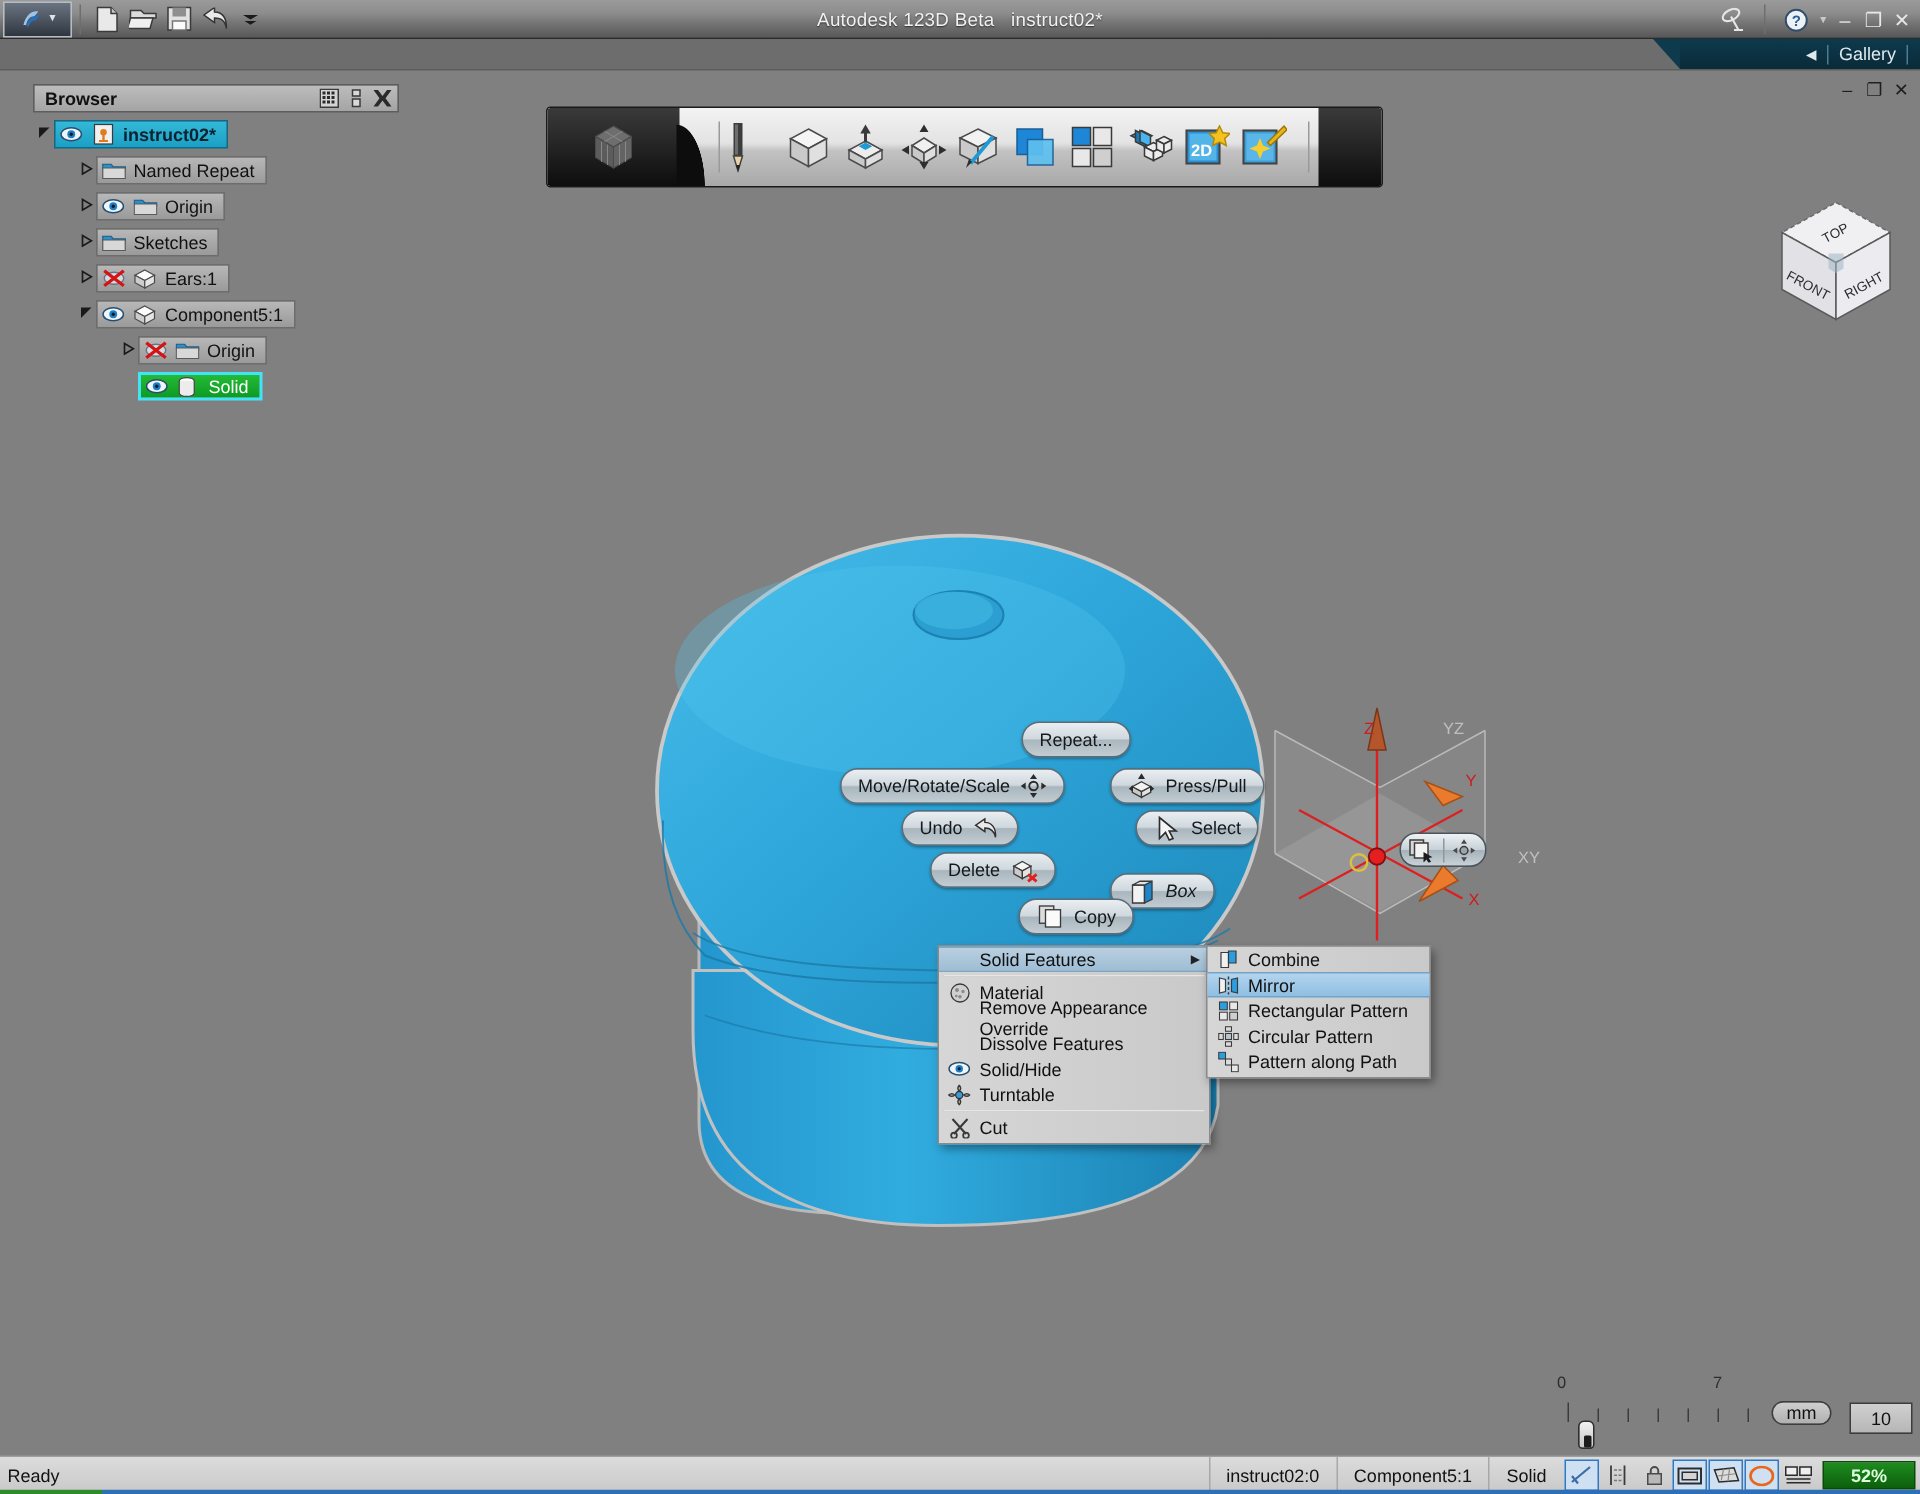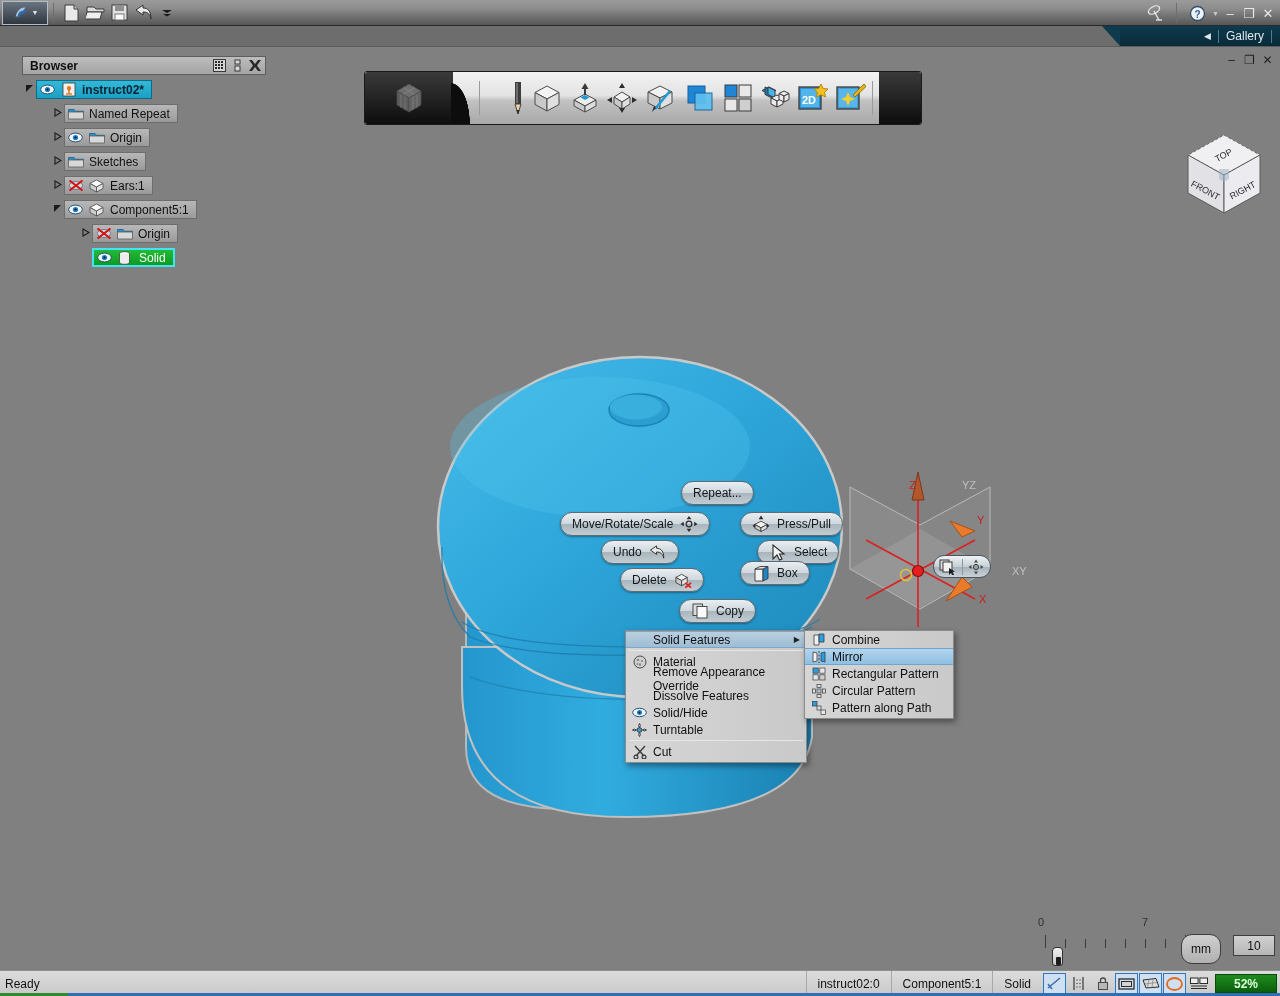--- a/index.html
+++ b/index.html
@@ -121,21 +121,21 @@
     display:flex; align-items:center; justify-content:center;
     border-radius: 2px 0 0 2px; position: relative;
   }
   .tb-cap-l::after {
     content:''; position:absolute; right:-22px; top:0; width:24px; height:100%;
     background: radial-gradient(ellipse at left bottom, #0d0d0d 55%, transparent 56%);
   }
   .tb-cap-r { width: 42px; height: 100%;
     background: linear-gradient(to bottom,#3a3a3a,#0d0d0d); margin-left: auto; }
   .tb-vsep { width: 1px; height: 34px; background: #9a9a9a; margin: 0 6px; }
-  .tbi { width: 38px; height: 42px; display:flex; align-items:center; justify-content:flex-end; }
+  .tbi { width: 38px; height: 42px; display:flex; align-items:center; justify-content:flex-start; }
 
   
   .viewcube { position: absolute; left: 1178px; top: 82px; width: 92px; height: 92px; }
 
   
   .model-wrap { position: absolute; left: 0; top: 0; width: 1280px; height: 924px; pointer-events:none; }
 
   
   .marking { position: absolute; }
   .mm-btn {
@@ -194,21 +194,21 @@
     border:1px solid #2f2f2f; border-radius: 4px 4px 3px 3px;
   }
   .sw-handle::after{content:'';position:absolute;left:3px;top:9px;width:5px;height:8px;background:#1c1c1c;border-radius:1px;}
   .sw-value {
     position:absolute; left:8px; top:59px; width:57px; height:19px;
     background: linear-gradient(to bottom,#d0d0d0,#b6b6b6);
     border:1px solid #3d3d3d; display:flex;align-items:center;justify-content:center;
     font-size:12px; color:#111;
   }
   .sw-unit {
-    position:absolute; left:156px; top:21px; width:40px; height:30px;
+    position:absolute; left:156px; top:21px; width:40px; height:16px;
     background: linear-gradient(to bottom,#cfcfcf,#b0b0b0);
     border:1px solid #3d3d3d; border-radius:11px;
     display:flex;align-items:center;justify-content:center; font-size:12px;color:#111;
   }
   .sw-grid {
     position:absolute; left:208px; top:22px; width:42px; height:21px;
     background: linear-gradient(to bottom,#d0d0d0,#b6b6b6);
     border:1px solid #3d3d3d; display:flex;align-items:center;justify-content:center;
     font-size:12px;color:#111;
   }
@@ -290,20 +290,23 @@
     <svg width="19" height="16" viewBox="0 0 19 16">
         <path d="M9 3 L9 0 L2 5 L9 10 L9 7 C14 7,16 9,17 14 C17 6,14 3,9 3 Z" fill="#e9e9e9" stroke="#333"></path>
       </svg>
   </div>
   <div class="tb-ico">
     <svg width="12" height="8" viewBox="0 0 12 8">
         <path d="M1 1 h10 l-5 3 z M2 5 h8 l-4 2.5 z" fill="#1a1a1a"></path>
       </svg>
   </div>
 
+  <div class="title-text">
+    <span>Autodesk 123D Beta</span>&nbsp;&nbsp;&nbsp;<span>instruct02*</span>
+  </div>
 
   <div class="title-right">
     <div class="tb-ico">
       <svg width="18" height="17" viewBox="0 0 18 17">
           <ellipse cx="7" cy="5" rx="6" ry="3.4" transform="rotate(-28 7 5)" fill="none" stroke="#e6e6e6" stroke-width="1.4"></ellipse>
           <path d="M7 6 L12 15" stroke="#e6e6e6" stroke-width="1.4"></path>
           <path d="M9 15 h6" stroke="#e6e6e6" stroke-width="1.4"></path>
         </svg>
     </div>
     <div class="tb-sep"></div>
@@ -771,21 +774,21 @@
         <span>Delete</span>
         <span class="mm-ico">
           <svg width="19" height="17" viewBox="0 0 19 17">
             <path d="M8 2 L14 5.3 L8 8.6 L2 5.3 Z" fill="#f4f4f4" stroke="#3a3a3a" stroke-width=".9"></path>
             <path d="M2 5.3 L8 8.6 L8 14 L2 10.7 Z" fill="#cbcbcb" stroke="#3a3a3a" stroke-width=".9"></path>
             <path d="M14 5.3 L8 8.6 L8 14 L14 10.7 Z" fill="#e3e3e3" stroke="#3a3a3a" stroke-width=".9"></path>
             <path d="M12 11 L18 16 M18 11 L12 16" stroke="#e02020" stroke-width="2"></path>
           </svg>
         </span>
       </div>
-      <div class="mm-btn" style="left: 740px; top: 514px;">
+      <div class="mm-btn" style="left: 740px; top: 535px; font-style: italic;">
         <span class="mm-ico">
           <svg width="17" height="17" viewBox="0 0 17 17">
             <path d="M2 4 h8 v12 h-8 Z" fill="#f2f2f2" stroke="#3a3a3a" stroke-width=".9"></path>
             <path d="M10 4 L15 1.5 V13.5 L10 16 Z" fill="#1e86c8" stroke="#3a3a3a" stroke-width=".9"></path>
             <path d="M2 4 L7 1.5 L15 1.5 L10 4 Z" fill="#e2e2e2" stroke="#3a3a3a" stroke-width=".9"></path>
           </svg>
         </span>
         <span>Box</span>
       </div>
       <div class="mm-btn" style="left: 679px; top: 552px;">

